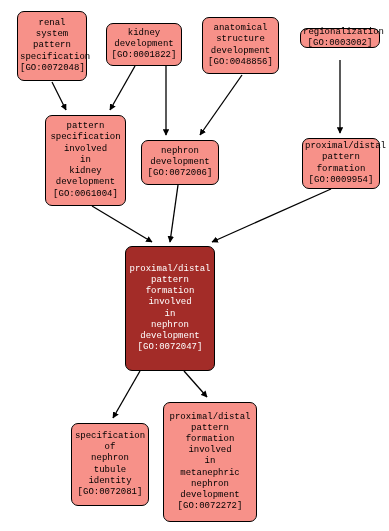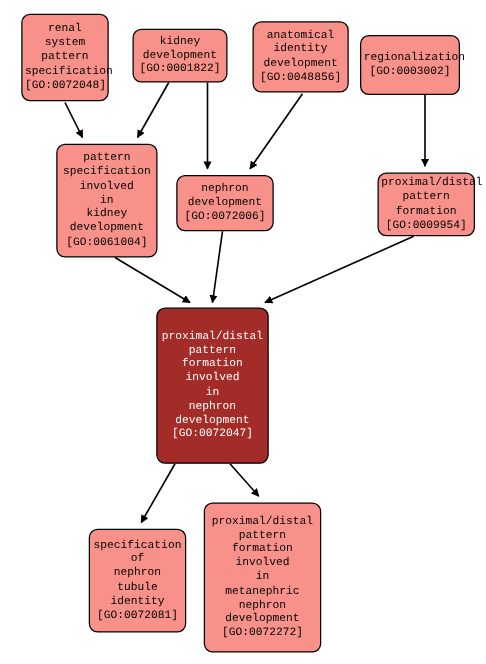--- a/index.html
+++ b/index.html
@@ -87,26 +87,26 @@
   </div>
 
   <div class="go-node fill-light" style="left:106px; top:23px; width:76px; height:43px;">
     <span class="node-label">kidney
 development
 [GO:0001822]</span>
   </div>
 
   <div class="go-node fill-light" style="left:202px; top:17px; width:77px; height:57px;">
     <span class="node-label">anatomical
-identity
+structure
 development
 [GO:0048856]</span>
   </div>
 
-  <div class="go-node fill-light" style="left:288px; top:28px; width:80px; height:48px;">
+  <div class="go-node fill-light" style="left:300px; top:28px; width:80px; height:20px;">
     <span class="node-label">regionalization
 [GO:0003002]</span>
   </div>
 
   <div class="go-node fill-light" style="left:45px; top:115px; width:81px; height:91px;">
     <span class="node-label">pattern
 specification
 involved
 in
 kidney

